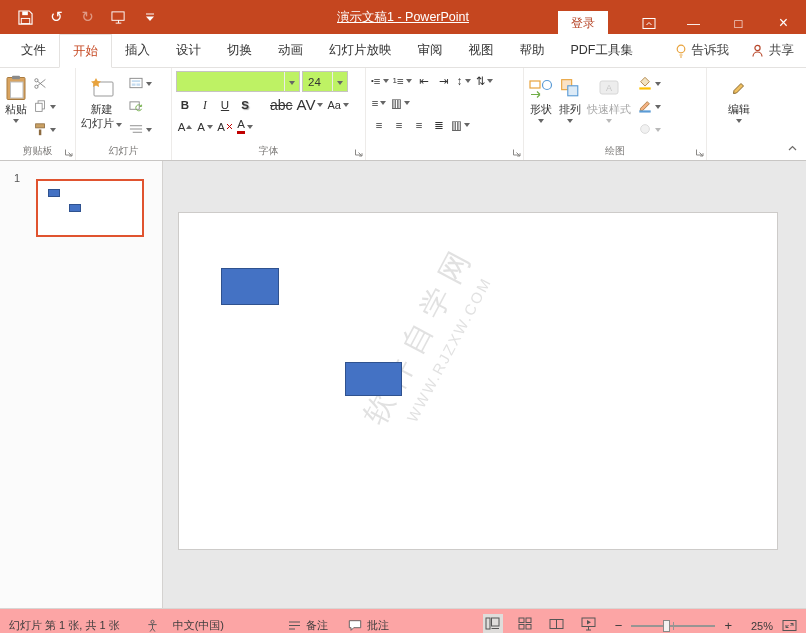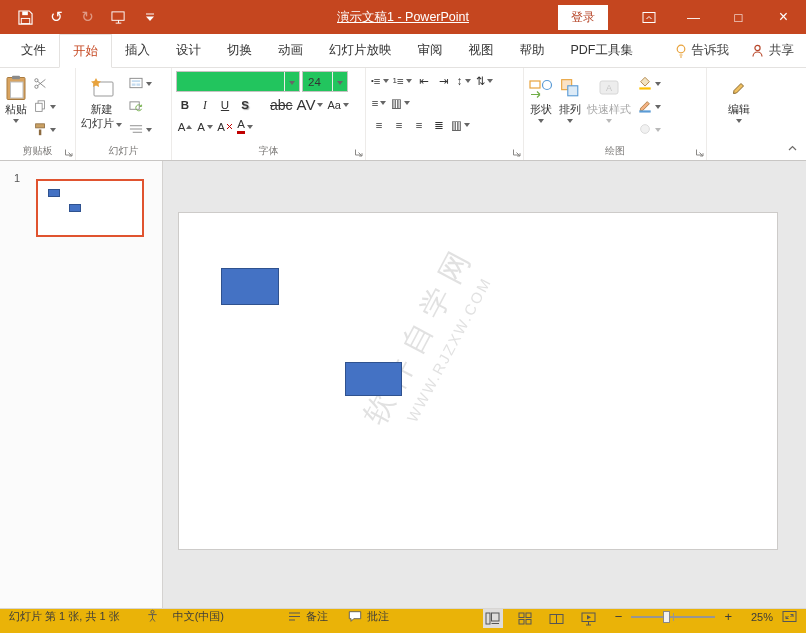--- a/index.html
+++ b/index.html
@@ -6,21 +6,21 @@
   html,body { width:806px; height:633px; overflow:hidden; }
   body { font-family:"Liberation Sans","DejaVu Sans",sans-serif; font-size:12px; background:#E8E8E8; position:relative; color:#333; }
   svg { display:block; }
 
   
   .titlebar { position:absolute; top:0; left:0; right:0; height:34px; background:#C5461F; color:#fff; display:flex; align-items:center; }
   .qat { display:flex; align-items:center; padding-left:10px; }
   .qat-btn { width:31px; height:34px; display:flex; align-items:center; justify-content:center; font-size:15px; color:#fff; }
   .qat-btn.dim { opacity:.45; }
   .tb-title { position:absolute; left:50%; transform:translateX(-50%); font-size:12.5px; white-space:nowrap;text-decoration:underline; }
-  .tb-right { position:absolute; right:0; top:0; height:34px; display:flex; align-items:center; }
+  .tb-right { position:absolute; right:0; top:6px; height:34px; display:flex; align-items:center; }
   .signin { background:#fff; color:#B7472A; font-size:12px; padding:4px 13px; margin-right:18px; cursor:default; }
   .winctl { width:45px; height:34px; display:flex; align-items:center; justify-content:center; font-size:13px; }
 
   
   .tabrow { position:absolute; top:34px; left:0; right:0; height:34px; background:#fff; display:flex; align-items:stretch; border-bottom:1px solid #E4E2E0; }
   .tab { padding:0 13px; display:flex; align-items:center; font-size:12.5px; color:#333; }
   .tab:first-child { margin-left:8px; }
   .tab.selected { color:#C5461F; border:1px solid #E4E2E0; border-bottom:1px solid #fff; margin-bottom:-1px; background:#fff; z-index:2; }
   .tab-extras { margin-left:auto; display:flex; align-items:center; padding-right:12px; font-size:12.5px; color:#444; }
   .tab-action { display:flex; align-items:center; gap:5px; margin-left:22px; }
@@ -33,21 +33,21 @@
   .launcher { position:absolute; right:2px; bottom:3px; color:#8A8886; }
   .bb { display:flex; flex-direction:column; align-items:center; padding:2px 3px 0; color:#333; font-size:11px; line-height:1.25; text-align:center; }
   .bb .bi { height:30px; display:flex; align-items:center; }
   .sc { display:flex; flex-direction:column; gap:3px; padding:2px 1px; }
   .sb { height:20px; display:flex; align-items:center; gap:3px; padding:0 3px; color:#444; font-size:11px; }
   .caret { width:0; height:0; border-left:3px solid transparent; border-right:3px solid transparent; border-top:4px solid #666; margin-top:2px; }
   .caret.inline { margin:0 0 0 2px; display:inline-block; }
   .tri-up { width:0;height:0;border-left:3px solid transparent;border-right:3px solid transparent;border-bottom:4px solid #666; }
   .fg { display:flex; flex-direction:column; padding:3px 4px 0; gap:3px; }
   .fr { display:flex; align-items:center; gap:2px; }
-  .combo { height:21px; border:1px solid #C6C4C2; background:#22c55e; display:flex; align-items:center; justify-content:space-between; padding-left:5px; font-size:11.5px; color:#333; }
+  .combo { height:21px; border:1px solid #C6C4C2; background:#bef264; display:flex; align-items:center; justify-content:space-between; padding-left:5px; font-size:11.5px; color:#333; }
   .combo .car { width:15px; align-self:stretch; display:flex; align-items:center; justify-content:center; border-left:1px solid #EDEBE9; }
   .icb { min-width:18px; height:19px; display:inline-flex; align-items:center; justify-content:center; font-size:11.5px; color:#333; padding:0 1px; }
   .b { font-weight:bold; }
   .i { font-style:italic; font-family:"Liberation Serif",serif; }
   .u { text-decoration:underline; }
   .sh { font-weight:bold; text-shadow:1px 1px 1px #aaa; }
   .st { text-decoration:line-through; font-size:14px;margin-left:13px; }
   .tiny { font-size:8px; }
   .redbar { border-bottom:3px solid #C00000; line-height:1; }
   .disabled { opacity:.45; }
@@ -64,21 +64,21 @@
   .canvas { position:absolute; left:164px; right:0; top:0; bottom:0; background:#E8E8E8; }
   .slide { position:absolute; left:14px; top:51px; width:600px; height:338px; background:#fff; border:1px solid #CDCBC9; overflow:hidden; }
   .wm { position:absolute; left:85px; top:95px; width:330px; transform:rotate(-62deg); text-align:center; color:rgba(90,90,90,.18); pointer-events:none; }
   .wm-cn { font-size:30px; letter-spacing:10px; white-space:nowrap; }
   .wm-url { font-size:15px; letter-spacing:2px; white-space:nowrap; margin-top:4px; }
   .shape { position:absolute; background:#4472C4; border:1px solid #2F528F; }
   .s1 { left:42px; top:55px; width:58px; height:37px; }
   .s2 { left:166px; top:149px; width:57px; height:34px; }
 
   
-  .statusbar { position:absolute; left:0; right:0; bottom:0; height:25px; background:#eab308; border-top:1px solid #D8D6D4; display:flex; align-items:flex-start; padding:0 9px; font-size:11px; color:#3B3B3B;margin-top:42px; }
+  .statusbar { position:absolute; left:0; right:0; bottom:0; height:25px; background:#fca5a5; border-top:1px solid #D8D6D4; display:flex; align-items:flex-end; padding:0 9px; font-size:11px; color:#3B3B3B;margin-top:42px; }
   .sb-group { display:flex; align-items:center; gap:5px; }
   .views { margin-left:auto; display:flex; align-items:center; gap:12px; }
   .view-btn { width:20px; height:19px; display:flex; align-items:center; justify-content:center; }
   .view-btn.active { background:#DFDDDB; }
   .zoomwrap { display:flex; align-items:center; gap:9px; margin-left:16px; }
   .zoomtrack { width:84px; height:2px; background:#979593; position:relative; }
   .zoomtick { position:absolute; left:50%; top:-3px; width:1px; height:8px; background:#979593; }
   .zoomthumb { position:absolute; left:32px; top:-5px; width:7px; height:12px; background:#F3F2F1; border:1px solid #8A8886; }
   .zoompct { width:32px; text-align:right; }
 </style>

